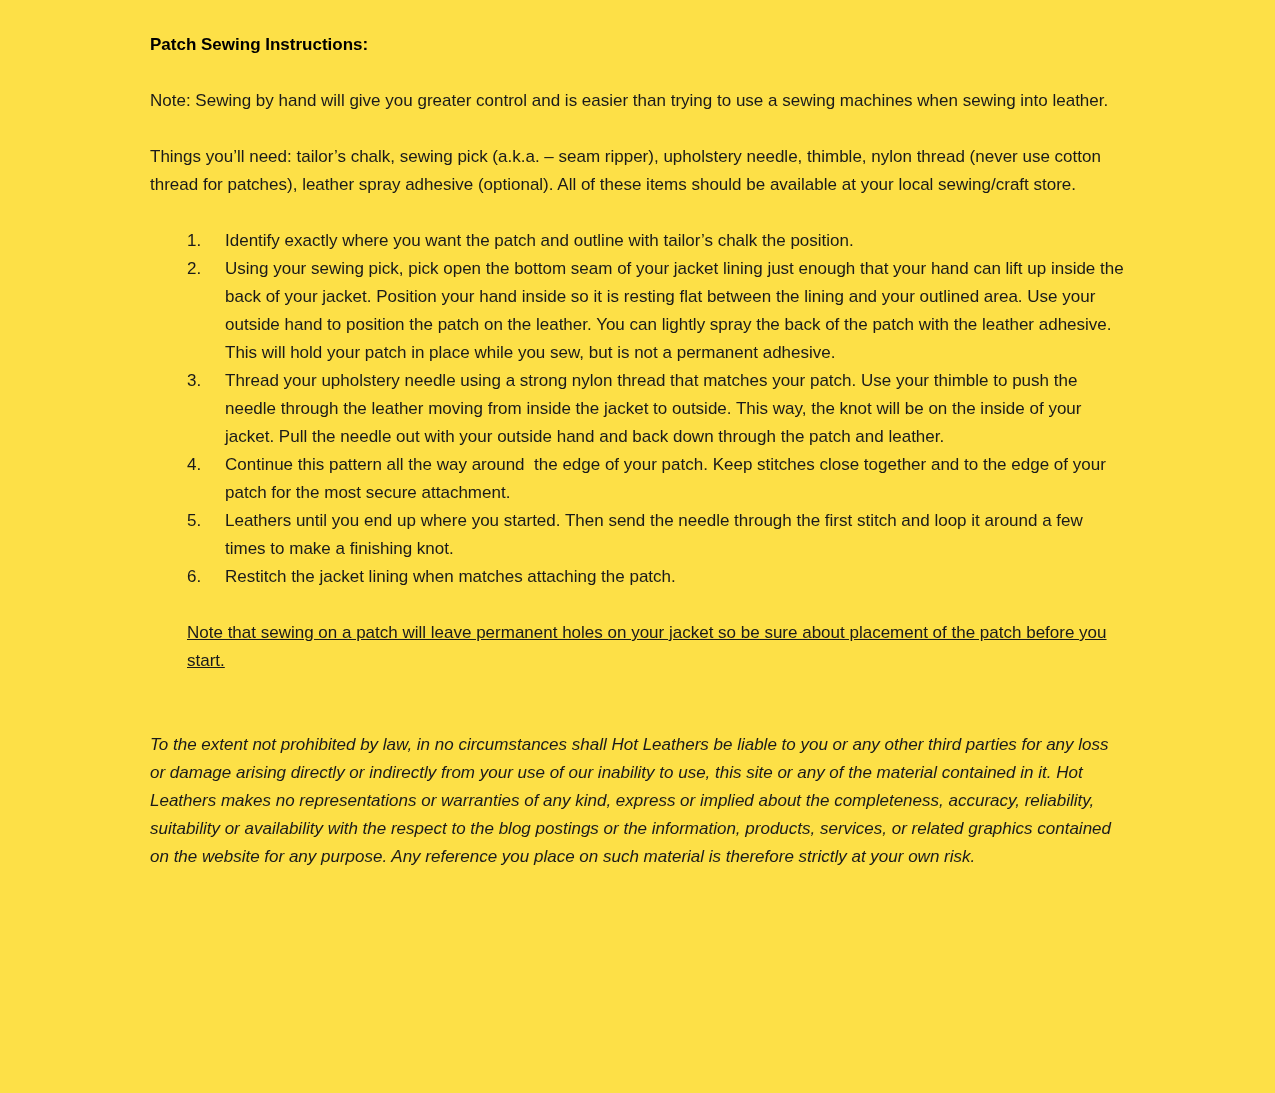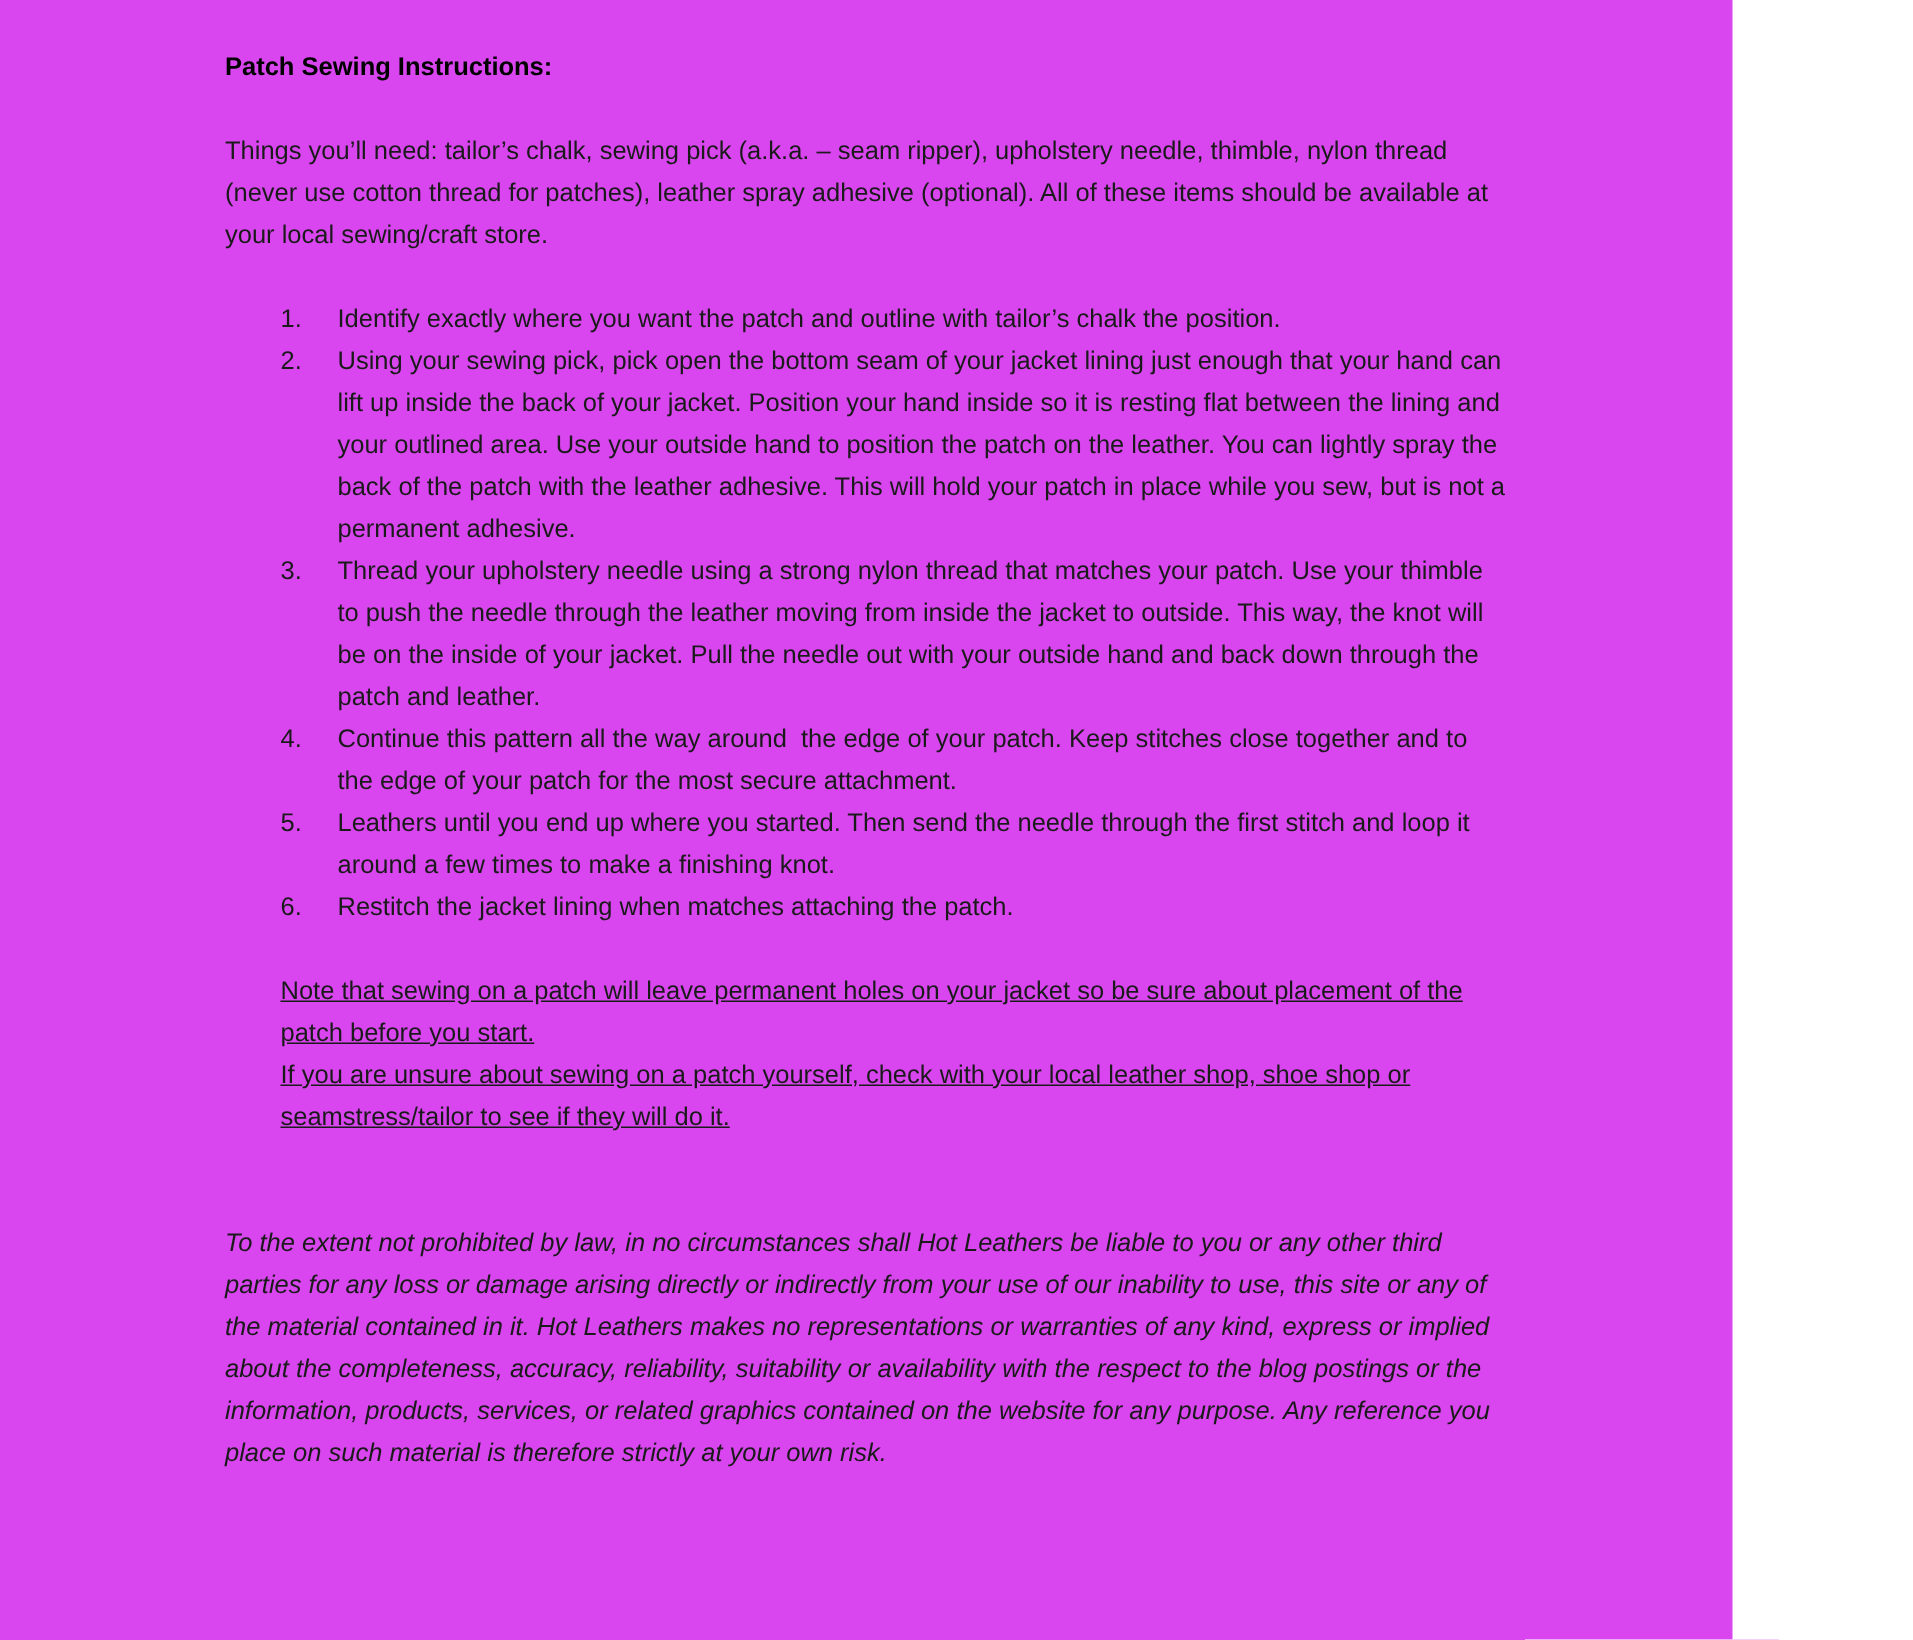--- a/index.html
+++ b/index.html
@@ -11,24 +11,24 @@
     width: 1275px;
     height: 1093px;
     overflow: hidden;
     font-family: "Liberation Sans", "DejaVu Sans", sans-serif;
     font-size: 17px;
     line-height: 28px;
     color: #1a1a1a;
   }
   .page {
     box-sizing: border-box;
-    width: 1155px;
+    width: 1275px;
     height: 1093px;
     padding: 31px 150px 0 150px;
-    background: #d946ef;
+    background: #fde047;
   }
   .doc-title {
     font-size: 17px;
     line-height: 28px;
     font-weight: bold;
     color: #000000;
     margin: 0 0 28px 0;
   }
   .para {
     margin: 0 0 28px 0;
@@ -62,20 +62,21 @@
     font-style: italic;
   }
 </style>
 </head>
 <body>
 
 <div class="page">
 
   <h1 class="doc-title">Patch Sewing Instructions:</h1>
 
+  <p class="para">Note: Sewing by hand will give you greater control and is easier than trying to use a sewing machines when sewing into leather.</p>
 
   <p class="para">Things you’ll need: tailor’s chalk, sewing pick (a.k.a. – seam ripper), upholstery needle, thimble, nylon thread (never use cotton thread for patches), leather spray adhesive (optional). All of these items should be available at your local sewing/craft store.</p>
 
   <ol class="steps">
     <li class="step">
       <span class="step-num">1.</span>
       <span class="step-text">Identify exactly where you want the patch and outline with tailor’s chalk the position.</span>
     </li>
     <li class="step">
       <span class="step-num">2.</span>
@@ -94,18 +95,17 @@
       <span class="step-text">Leathers until you end up where you started. Then send the needle through the first stitch and loop it around a few times to make a finishing knot.</span>
     </li>
     <li class="step">
       <span class="step-num">6.</span>
       <span class="step-text">Restitch the jacket lining when matches attaching the patch.</span>
     </li>
   </ol>
 
   <div class="notes">
     <p class="note">Note that sewing on a patch will leave permanent holes on your jacket so be sure about placement of the patch before you start.</p>
-    <p class="note">If you are unsure about sewing on a patch yourself, check with your local leather shop, shoe shop or seamstress/tailor to see if they will do it.</p>
   </div>
 
   <p class="disclaimer">To the extent not prohibited by law, in no circumstances shall Hot Leathers be liable to you or any other third parties for any loss or damage arising directly or indirectly from your use of our inability to use, this site or any of the material contained in it. Hot Leathers makes no representations or warranties of any kind, express or implied about the completeness, accuracy, reliability, suitability or availability with the respect to the blog postings or the information, products, services, or related graphics contained on the website for any purpose. Any reference you place on such material is therefore strictly at your own risk.</p>
 
 </div>
 
 </body></html>

